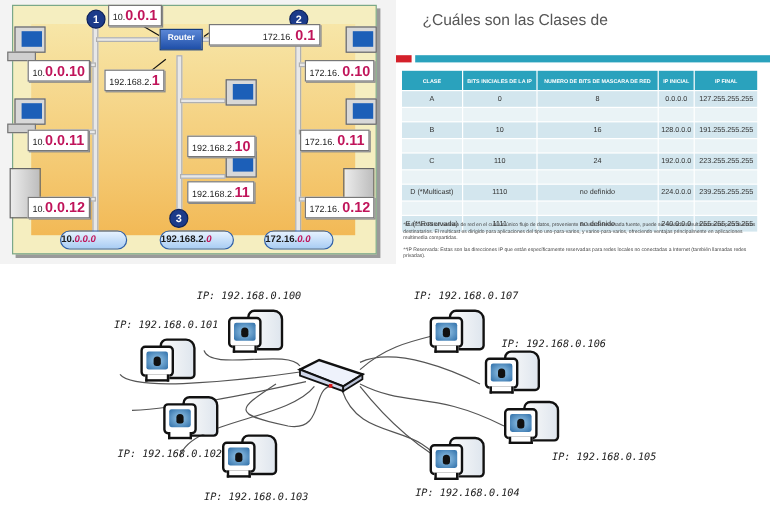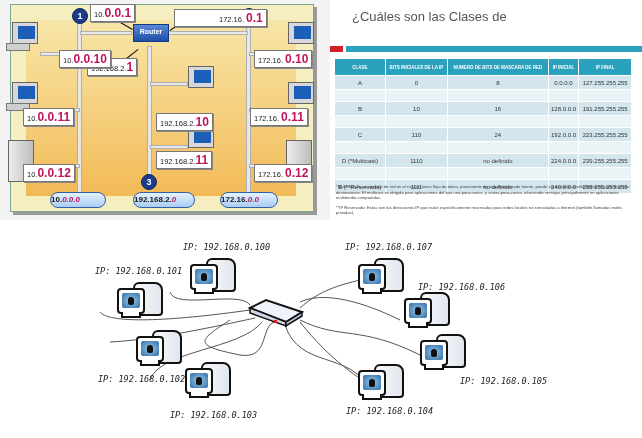--- a/index.html
+++ b/index.html
@@ -76,21 +76,21 @@
   <div class="router abs" style="left:133px;top:24px;width:34px;height:16px;">
     <span>Router</span>
   </div>
   <div class="arrow abs" style="left:117px;top:20px;width:18px;transform:rotate(30deg);"></div>
   <div class="arrow abs" style="left:170px;top:30px;width:16px;transform:rotate(-35deg);"></div>
   <div class="arrow abs" style="left:124px;top:60px;width:18px;transform:rotate(-38deg);"></div>
 
   <div class="ipbox abs" style="left:90px;top:4px;">
     <span>10.</span><span class="hl">0.0.1</span>
   </div>
-  <div class="ipbox abs" style="left:174px;top:9px;padding-left:44px;">
+  <div class="ipbox abs" style="left:174px;top:20px;padding-left:44px;">
     <span>172.16. </span><span class="hl">0.1</span>
   </div>
   <div class="ipbox abs" style="left:87px;top:58px;">
     <span>192.168.2.</span><span class="hl">1</span>
   </div>
 
   <div class="pc abs" style="left:10px;top:22px;">
       <div class="mon abs">
         <div class="scr abs"></div>
       </div>
@@ -118,21 +118,21 @@
         <div class="scr abs"></div>
       </div>
     </div>
   <div class="pc abs" style="left:286px;top:82px;">
       <div class="mon abs">
         <div class="scr abs"></div>
       </div>
     </div>
   <div class="srv abs" style="left:286px;top:140px;"></div>
 
-  <div class="ipbox abs" style="left:23px;top:50px;margin-left:36px;"><span>10.</span><span class="hl">0.0.10</span></div>
+  <div class="ipbox abs" style="left:23px;top:50px;"><span>10.</span><span class="hl">0.0.10</span></div>
   <div class="ipbox abs" style="left:23px;top:108px;"><span>10.</span><span class="hl">0.0.11</span></div>
   <div class="ipbox abs" style="left:23px;top:164px;"><span>10.</span><span class="hl">0.0.12</span></div>
   <div class="ipbox abs" style="left:156px;top:91px;margin-top:22px;"><span>192.168.2.</span><span class="hl">10</span></div>
   <div class="ipbox abs" style="left:156px;top:151px;"><span>192.168.2.</span><span class="hl">11</span></div>
   <div class="ipbox abs" style="left:254px;top:50px;"><span>172.16. </span><span class="hl">0.10</span></div>
   <div class="ipbox abs" style="left:250px;top:108px;"><span>172.16. </span><span class="hl">0.11</span></div>
   <div class="ipbox abs" style="left:254px;top:164px;"><span>172.16. </span><span class="hl">0.12</span></div>
 
   <div class="pill abs" style="left:50px;top:192px;width:54px;"><span>10.</span><span class="hl">0.0.0</span></div>
   <div class="pill abs" style="left:133px;top:192px;width:60px;"><span>192.168.2.</span><span class="hl">0</span></div>
@@ -318,21 +318,21 @@
   <div class="host abs" style="left:358px;top:28px;">
       <div class="case abs"></div>
       <div class="mon abs">
         <div class="scr abs">
           <div class="tux abs"></div>
         </div>
       </div>
       <div class="base abs"></div>
     </div>
 
-  <div class="hostlbl abs" style="left:183px;top:12px;text-align:center;">IP: 192.168.0.100</div>
+  <div class="hostlbl abs" style="left:164px;top:12px;text-align:center;">IP: 192.168.0.100</div>
   <div class="hostlbl abs" style="left:95px;top:36px;">IP: 192.168.0.101</div>
   <div class="hostlbl abs" style="left:98px;top:144px;">IP: 192.168.0.102</div>
   <div class="hostlbl abs" style="left:170px;top:180px;">IP: 192.168.0.103</div>
   <div class="hostlbl abs" style="left:346px;top:176px;text-align:right;">IP: 192.168.0.104</div>
   <div class="hostlbl abs" style="left:428px;top:146px;margin-left:32px;">IP: 192.168.0.105</div>
   <div class="hostlbl abs" style="left:418px;top:52px;">IP: 192.168.0.106</div>
   <div class="hostlbl abs" style="left:345px;top:12px;">IP: 192.168.0.107</div>
 </div>
 
 </body></html>

